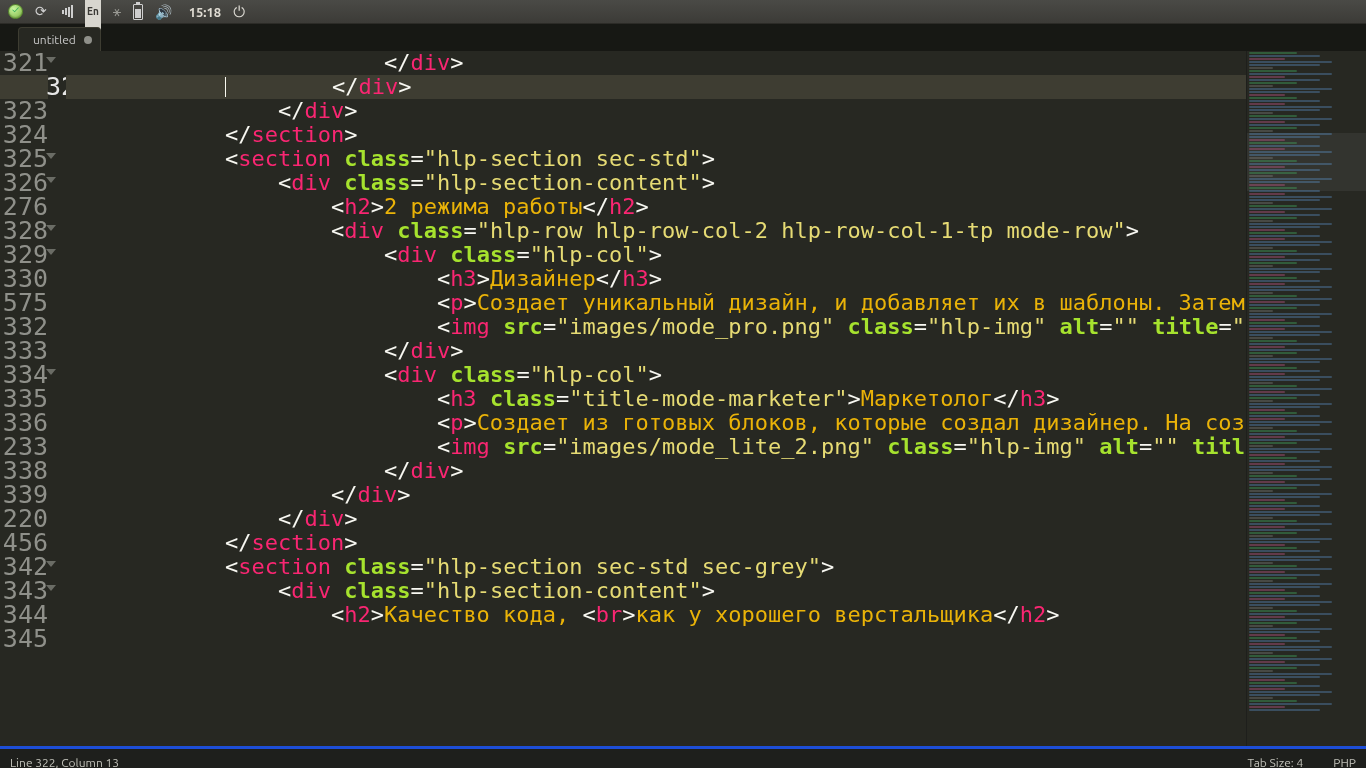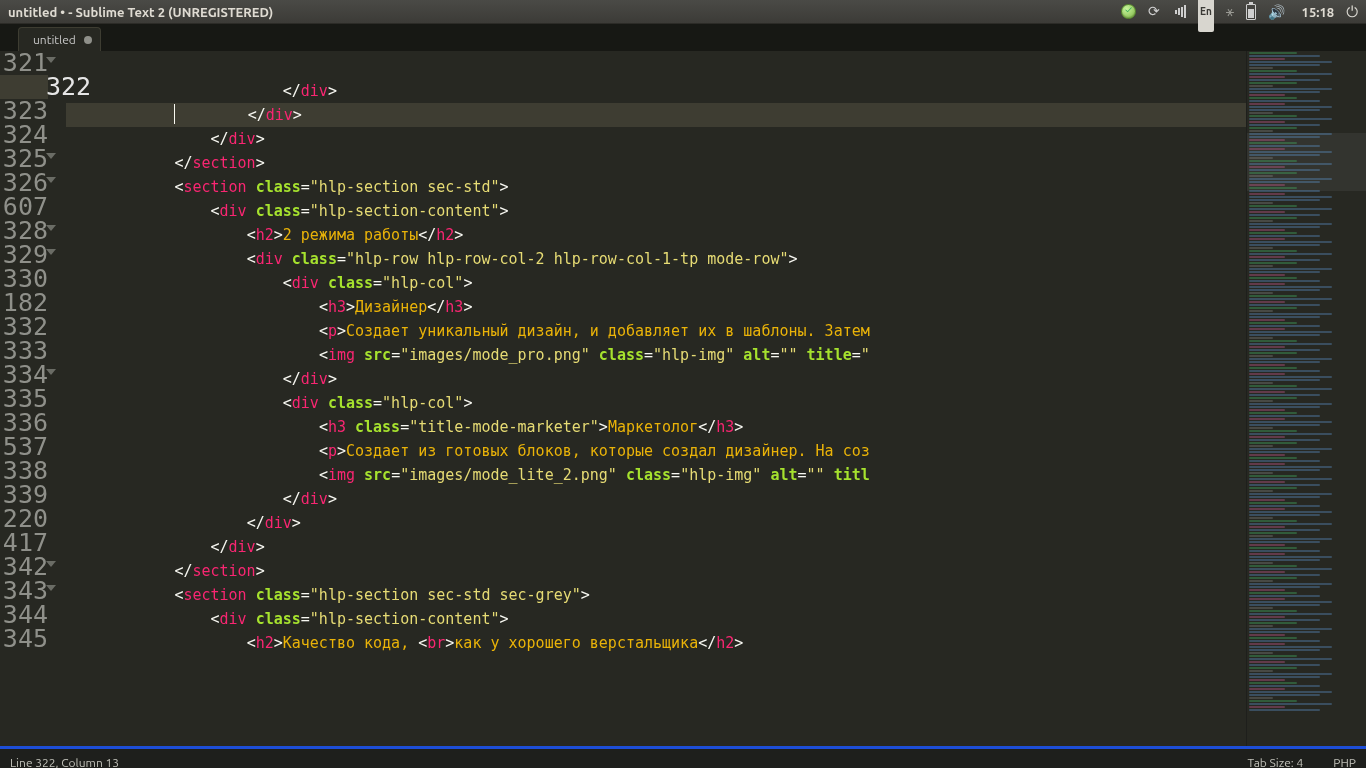--- a/index.html
+++ b/index.html
@@ -17,21 +17,21 @@
   .tab { background: #272822; color: #c7c7c7; font-family: "Ubuntu", sans-serif; font-size: 12px; padding: 5px 24px 5px 14px; border-radius: 4px 4px 0 0; position: relative; border: 1px solid #3e3d32; border-bottom: none; margin-top: 18px; }
   .tab .dot { position: absolute; right: 8px; top: 50%; transform: translateY(-50%); width: 8px; height: 8px; border-radius: 50%; background: #8f908a; }
 
   
   .editor { display: flex; height: calc(768px - 24px - 27px - 22px); background: #272822; position: relative; }
   .gutter { width: 58px; background: #272822; color: #8f908a; font-size: 25px; line-height: 24px; text-align: right; padding-right: 10px; padding-top: 0; flex: none; user-select: none; }
   .gutter .ln { height: 24px; position: relative; }
   .gutter .ln.current { background: #3e3d32; color: #e6e6e6; padding-left: 46px; }
   .gutter .fold { position: absolute; right: -8px; top: 6px; width: 0; height: 0; border-left: 5px solid transparent; border-right: 5px solid transparent; border-top: 6px solid #8f908a; opacity: .65; }
   
-  .code { flex: 1; padding-left: 8px; font-size: 15px; line-height: 24px; color: #f8f8f2; white-space: pre; overflow: hidden; position: relative; margin-top: 28px; }
+  .code { flex: 1; padding-left: 8px; font-size: 22px; line-height: 24px; color: #f8f8f2; white-space: pre; overflow: hidden; position: relative; }
   .code .cl { height: 24px; }
   .code .cl.current { background: #3e3d32; }
   .caret { display: inline-block; width: 1px; height: 20px; background: #f8f8f0; vertical-align: middle; margin-top:-3px;}
   
   .minimap { width: 120px; background: #272822; flex: none; position: relative; border-left: 1px solid #1e1f1c; overflow:hidden;}
   .minimap .view { position: absolute; left:0; right:0; top: 82px; height: 58px; background: rgba(255,255,255,0.06); }
   .mini-line { height: 2px; margin: 1px 2px; background: #75715e; opacity:.4; border-radius:1px;}
   .mini-line.a { width: 40%; background:#4b6; opacity:.35;}
   .mini-line.b { width: 60%; background:#6ae; opacity:.3;}
   .mini-line.c { width: 30%; background:#e6a; opacity:.3;}
@@ -62,21 +62,20 @@
   .ico-bat { width:10px; height:16px; border:1px solid #cfcfcf; border-radius:1px; position:relative; display:inline-block;}
   .ico-bat::before{content:""; position:absolute; top:-3px; left:2px; width:4px; height:2px; background:#cfcfcf;}
   .ico-bat::after{content:""; position:absolute; left:1px; right:1px; bottom:1px; height:9px; background:#cfcfcf;}
   .ico-snd { color:#d8d6cf; font-size:14px; }
   .ico-gear { color:#d8d6cf; font-size:15px; }
 </style>
 </head>
 <body>
 
 <div class="menubar">
-  <div class="title">untitled • - Sublime Text 2 (UNREGISTERED)</div>
   <div class="tray">
     <span>
         <span class="ico-circle"></span>
       </span>
     <span class="ico-sync">⟳</span>
     <span class="ico-sig">
         <i></i>
         <i></i>
         <i></i>
         <i></i>
@@ -100,35 +99,35 @@
 </div>
 
 <div class="editor">
   <div class="gutter" id="gutter">
       <div class="ln">321<span class="fold"></span></div>
       <div class="ln current">322</div>
       <div class="ln">323</div>
       <div class="ln">324</div>
       <div class="ln">325<span class="fold"></span></div>
       <div class="ln">326<span class="fold"></span></div>
-      <div class="ln">607</div>
+      <div class="ln">276</div>
       <div class="ln">328<span class="fold"></span></div>
       <div class="ln">329<span class="fold"></span></div>
       <div class="ln">330</div>
-      <div class="ln">182</div>
+      <div class="ln">575</div>
       <div class="ln">332</div>
       <div class="ln">333</div>
       <div class="ln">334<span class="fold"></span></div>
       <div class="ln">335</div>
       <div class="ln">336</div>
-      <div class="ln">537</div>
+      <div class="ln">233</div>
       <div class="ln">338</div>
       <div class="ln">339</div>
       <div class="ln">220</div>
-      <div class="ln">417</div>
+      <div class="ln">456</div>
       <div class="ln">342<span class="fold"></span></div>
       <div class="ln">343<span class="fold"></span></div>
       <div class="ln">344</div>
       <div class="ln">345</div>
     </div>
   <div class="code" id="code"><div class="cl">                        <span class="p">&lt;/</span><span class="tg">div</span><span class="p">&gt;</span></div><div class="cl current">            <span class="caret"></span>        <span class="p">&lt;/</span><span class="tg">div</span><span class="p">&gt;</span></div><div class="cl">                <span class="p">&lt;/</span><span class="tg">div</span><span class="p">&gt;</span></div><div class="cl">            <span class="p">&lt;/</span><span class="tg">section</span><span class="p">&gt;</span></div><div class="cl">            <span class="p">&lt;</span><span class="tg">section</span><span class="p"> </span><span class="at">class</span><span class="p">=</span><span class="st">"hlp-section sec-std"</span><span class="p">&gt;</span></div><div class="cl">                <span class="p">&lt;</span><span class="tg">div</span><span class="p"> </span><span class="at">class</span><span class="p">=</span><span class="st">"hlp-section-content"</span><span class="p">&gt;</span></div><div class="cl">                    <span class="p">&lt;</span><span class="tg">h2</span><span class="p">&gt;</span><span class="tx">2 режима работы</span><span class="p">&lt;/</span><span class="tg">h2</span><span class="p">&gt;</span></div><div class="cl">                    <span class="p">&lt;</span><span class="tg">div</span><span class="p"> </span><span class="at">class</span><span class="p">=</span><span class="st">"hlp-row hlp-row-col-2 hlp-row-col-1-tp mode-row"</span><span class="p">&gt;</span></div><div class="cl">                        <span class="p">&lt;</span><span class="tg">div</span><span class="p"> </span><span class="at">class</span><span class="p">=</span><span class="st">"hlp-col"</span><span class="p">&gt;</span></div><div class="cl">                            <span class="p">&lt;</span><span class="tg">h3</span><span class="p">&gt;</span><span class="tx">Дизайнер</span><span class="p">&lt;/</span><span class="tg">h3</span><span class="p">&gt;</span></div><div class="cl">                            <span class="p">&lt;</span><span class="tg">p</span><span class="p">&gt;</span><span class="tx">Создает уникальный дизайн, и добавляет их в шаблоны. Затем</span></div><div class="cl">                            <span class="p">&lt;</span><span class="tg">img</span><span class="p"> </span><span class="at">src</span><span class="p">=</span><span class="st">"images/mode_pro.png"</span><span class="p"> </span><span class="at">class</span><span class="p">=</span><span class="st">"hlp-img"</span><span class="p"> </span><span class="at">alt</span><span class="p">=</span><span class="st">""</span><span class="p"> </span><span class="at">title</span><span class="p">=</span><span class="st">"</span></div><div class="cl">                        <span class="p">&lt;/</span><span class="tg">div</span><span class="p">&gt;</span></div><div class="cl">                        <span class="p">&lt;</span><span class="tg">div</span><span class="p"> </span><span class="at">class</span><span class="p">=</span><span class="st">"hlp-col"</span><span class="p">&gt;</span></div><div class="cl">                            <span class="p">&lt;</span><span class="tg">h3</span><span class="p"> </span><span class="at">class</span><span class="p">=</span><span class="st">"title-mode-marketer"</span><span class="p">&gt;</span><span class="tx">Маркетолог</span><span class="p">&lt;/</span><span class="tg">h3</span><span class="p">&gt;</span></div><div class="cl">                            <span class="p">&lt;</span><span class="tg">p</span><span class="p">&gt;</span><span class="tx">Создает из готовых блоков, которые создал дизайнер. На соз</span></div><div class="cl">                            <span class="p">&lt;</span><span class="tg">img</span><span class="p"> </span><span class="at">src</span><span class="p">=</span><span class="st">"images/mode_lite_2.png"</span><span class="p"> </span><span class="at">class</span><span class="p">=</span><span class="st">"hlp-img"</span><span class="p"> </span><span class="at">alt</span><span class="p">=</span><span class="st">""</span><span class="p"> </span><span class="at">titl</span></div><div class="cl">                        <span class="p">&lt;/</span><span class="tg">div</span><span class="p">&gt;</span></div><div class="cl">                    <span class="p">&lt;/</span><span class="tg">div</span><span class="p">&gt;</span></div><div class="cl">                <span class="p">&lt;/</span><span class="tg">div</span><span class="p">&gt;</span></div><div class="cl">            <span class="p">&lt;/</span><span class="tg">section</span><span class="p">&gt;</span></div><div class="cl">            <span class="p">&lt;</span><span class="tg">section</span><span class="p"> </span><span class="at">class</span><span class="p">=</span><span class="st">"hlp-section sec-std sec-grey"</span><span class="p">&gt;</span></div><div class="cl">                <span class="p">&lt;</span><span class="tg">div</span><span class="p"> </span><span class="at">class</span><span class="p">=</span><span class="st">"hlp-section-content"</span><span class="p">&gt;</span></div><div class="cl">                    <span class="p">&lt;</span><span class="tg">h2</span><span class="p">&gt;</span><span class="tx">Качество кода, </span><span class="p">&lt;</span><span class="tg">br</span><span class="p">&gt;</span><span class="tx">как у хорошего верстальщика</span><span class="p">&lt;/</span><span class="tg">h2</span><span class="p">&gt;</span></div><div class="cl">                    </div></div>
   <div class="minimap" id="minimap">
     <div class="view"></div>
   <div class="mini-line a"></div>
       <div class="mini-line b"></div>

